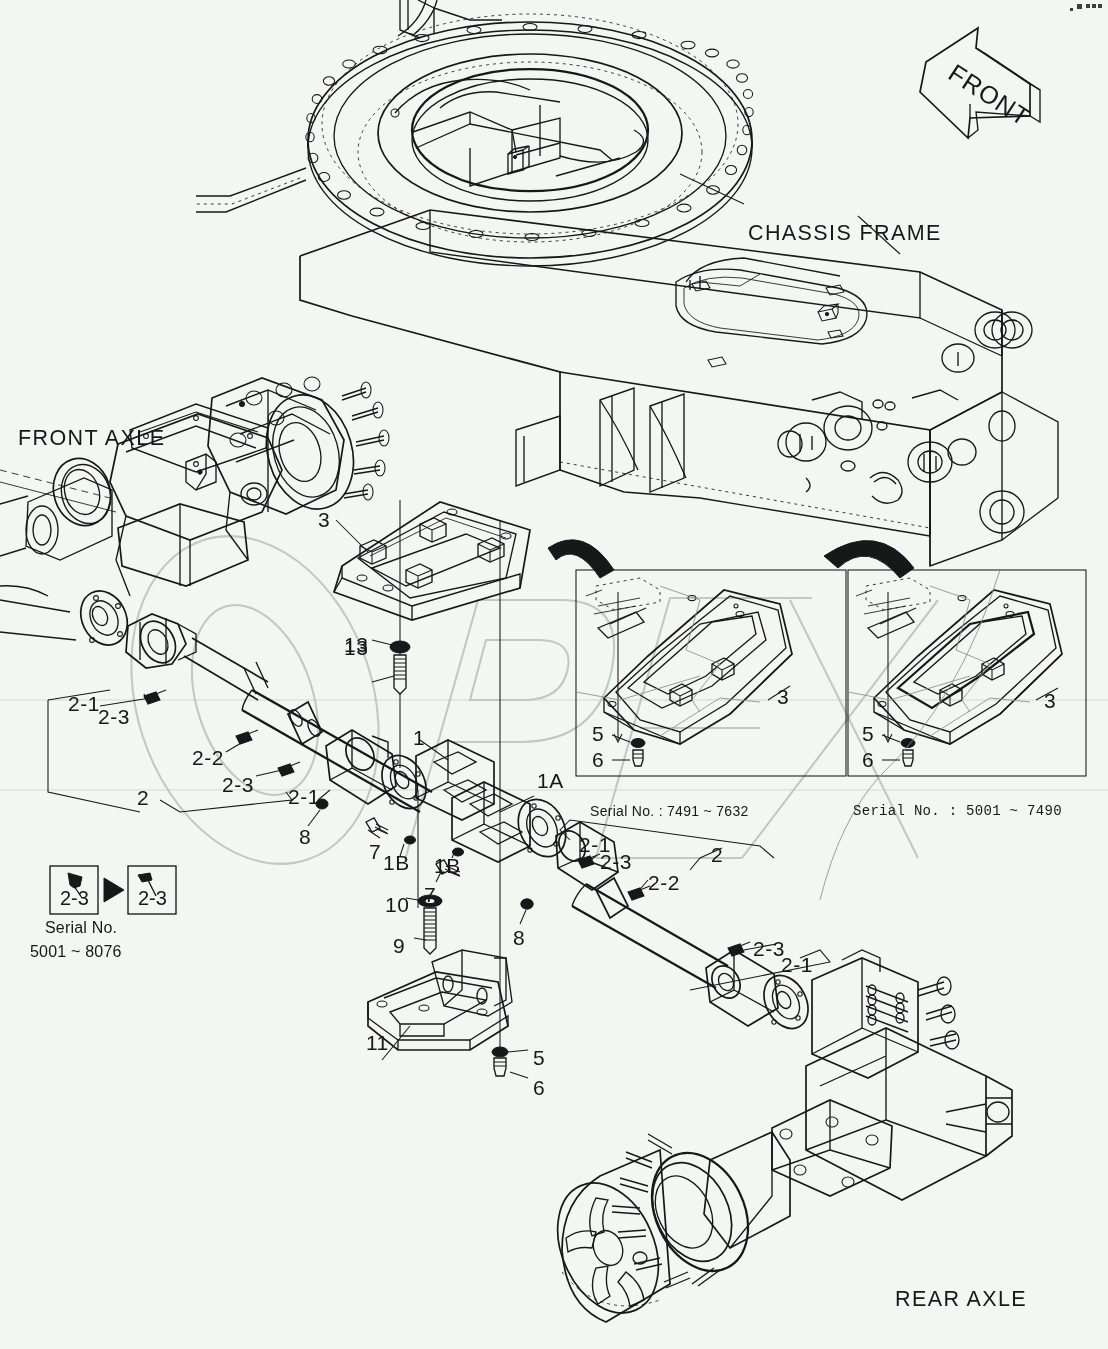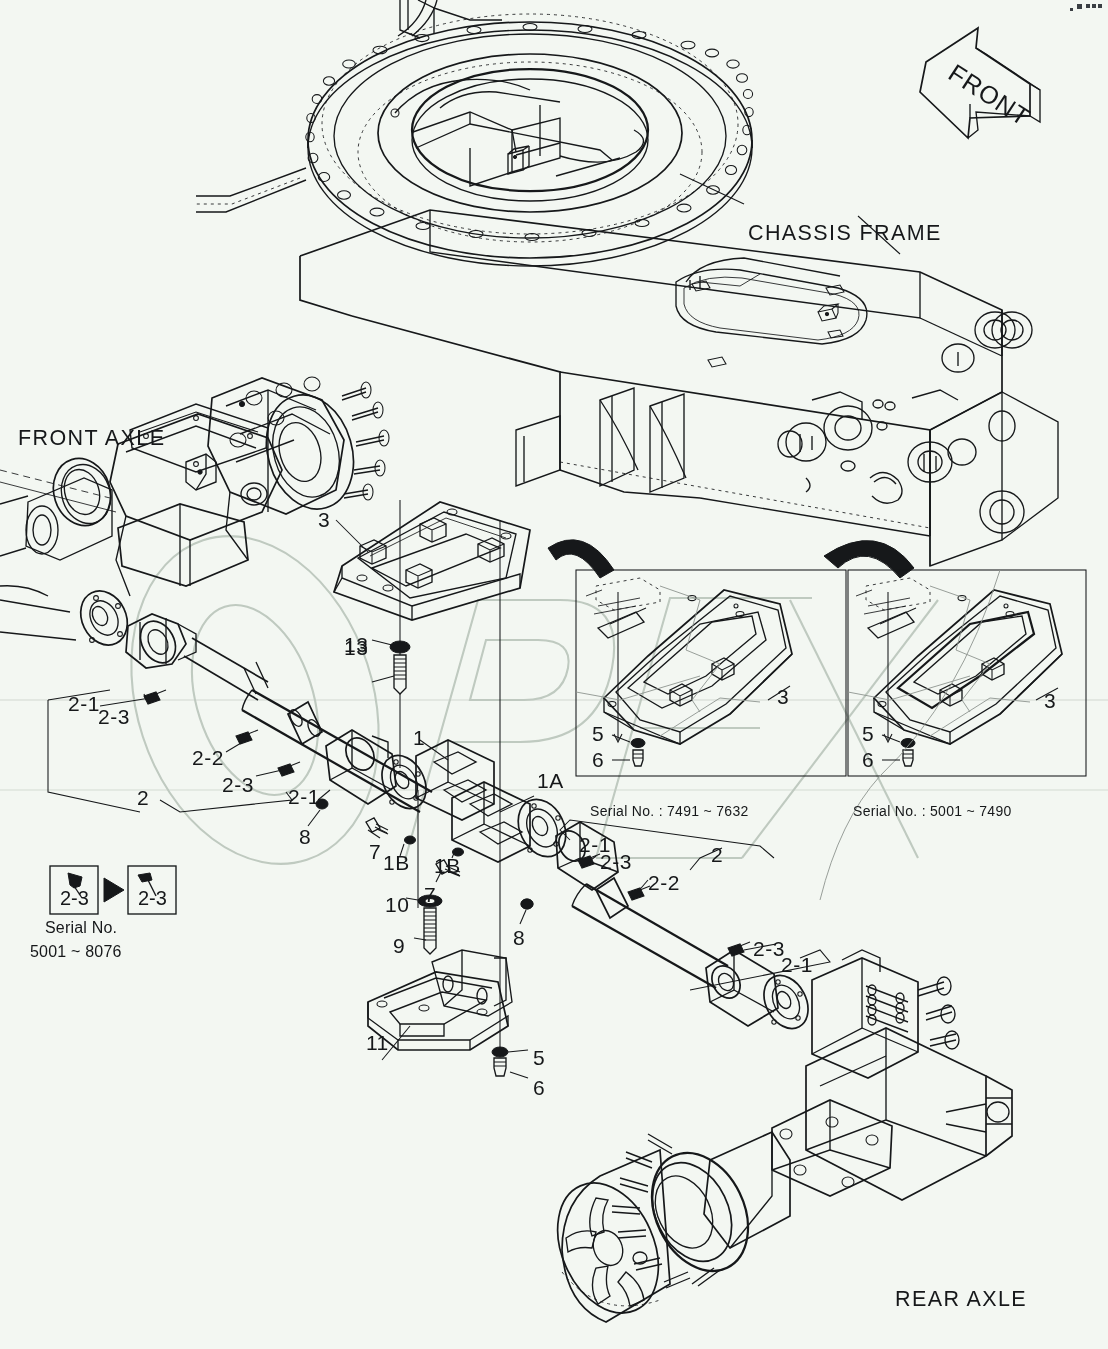--- a/index.html
+++ b/index.html
@@ -775,21 +775,21 @@
       <div class="lbl callout" style="left: 648px; top: 872px;">2-2</div>
       <div class="lbl callout" style="left: 711px; top: 844px;">2</div>
       <div class="lbl callout" style="left: 753px; top: 938px;">2-3</div>
       <div class="lbl callout" style="left: 781px; top: 954px;">2-1</div>
       <div class="lbl callout" style="left: 366px; top: 1008px; margin-top: 24px;">11</div>
       <div class="lbl callout" style="left: 533px; top: 1047px;">5</div>
       <div class="lbl callout" style="left: 533px; top: 1077px;">6</div>
     </div>
 
   <div class="lbl serial" style="left:590px;top:804px;">Serial No. : 7491 ~ 7632</div>
-  <div class="lbl serial" style="left:853px;top:804px;">Serial No. : 5001 ~ 7490</div>
+  <div class="lbl serial" style="left:853px;top:804px;font-family:Liberation Mono, monospace;">Serial No. : 5001 ~ 7490</div>
 
   <div class="lbl callout" style="left:777px;top:686px;">3</div>
   <div class="lbl callout" style="left:1044px;top:690px;">3</div>
 
   <div class="lbl callout" style="left:592px;top:723px;">5</div>
   <div class="lbl callout" style="left:592px;top:749px;">6</div>
   <div class="lbl callout" style="left:862px;top:723px;">5</div>
   <div class="lbl callout" style="left:862px;top:749px;">6</div>
 
   <div class="lbl boxnum" style="left:60px;top:888px;">2-3</div>

